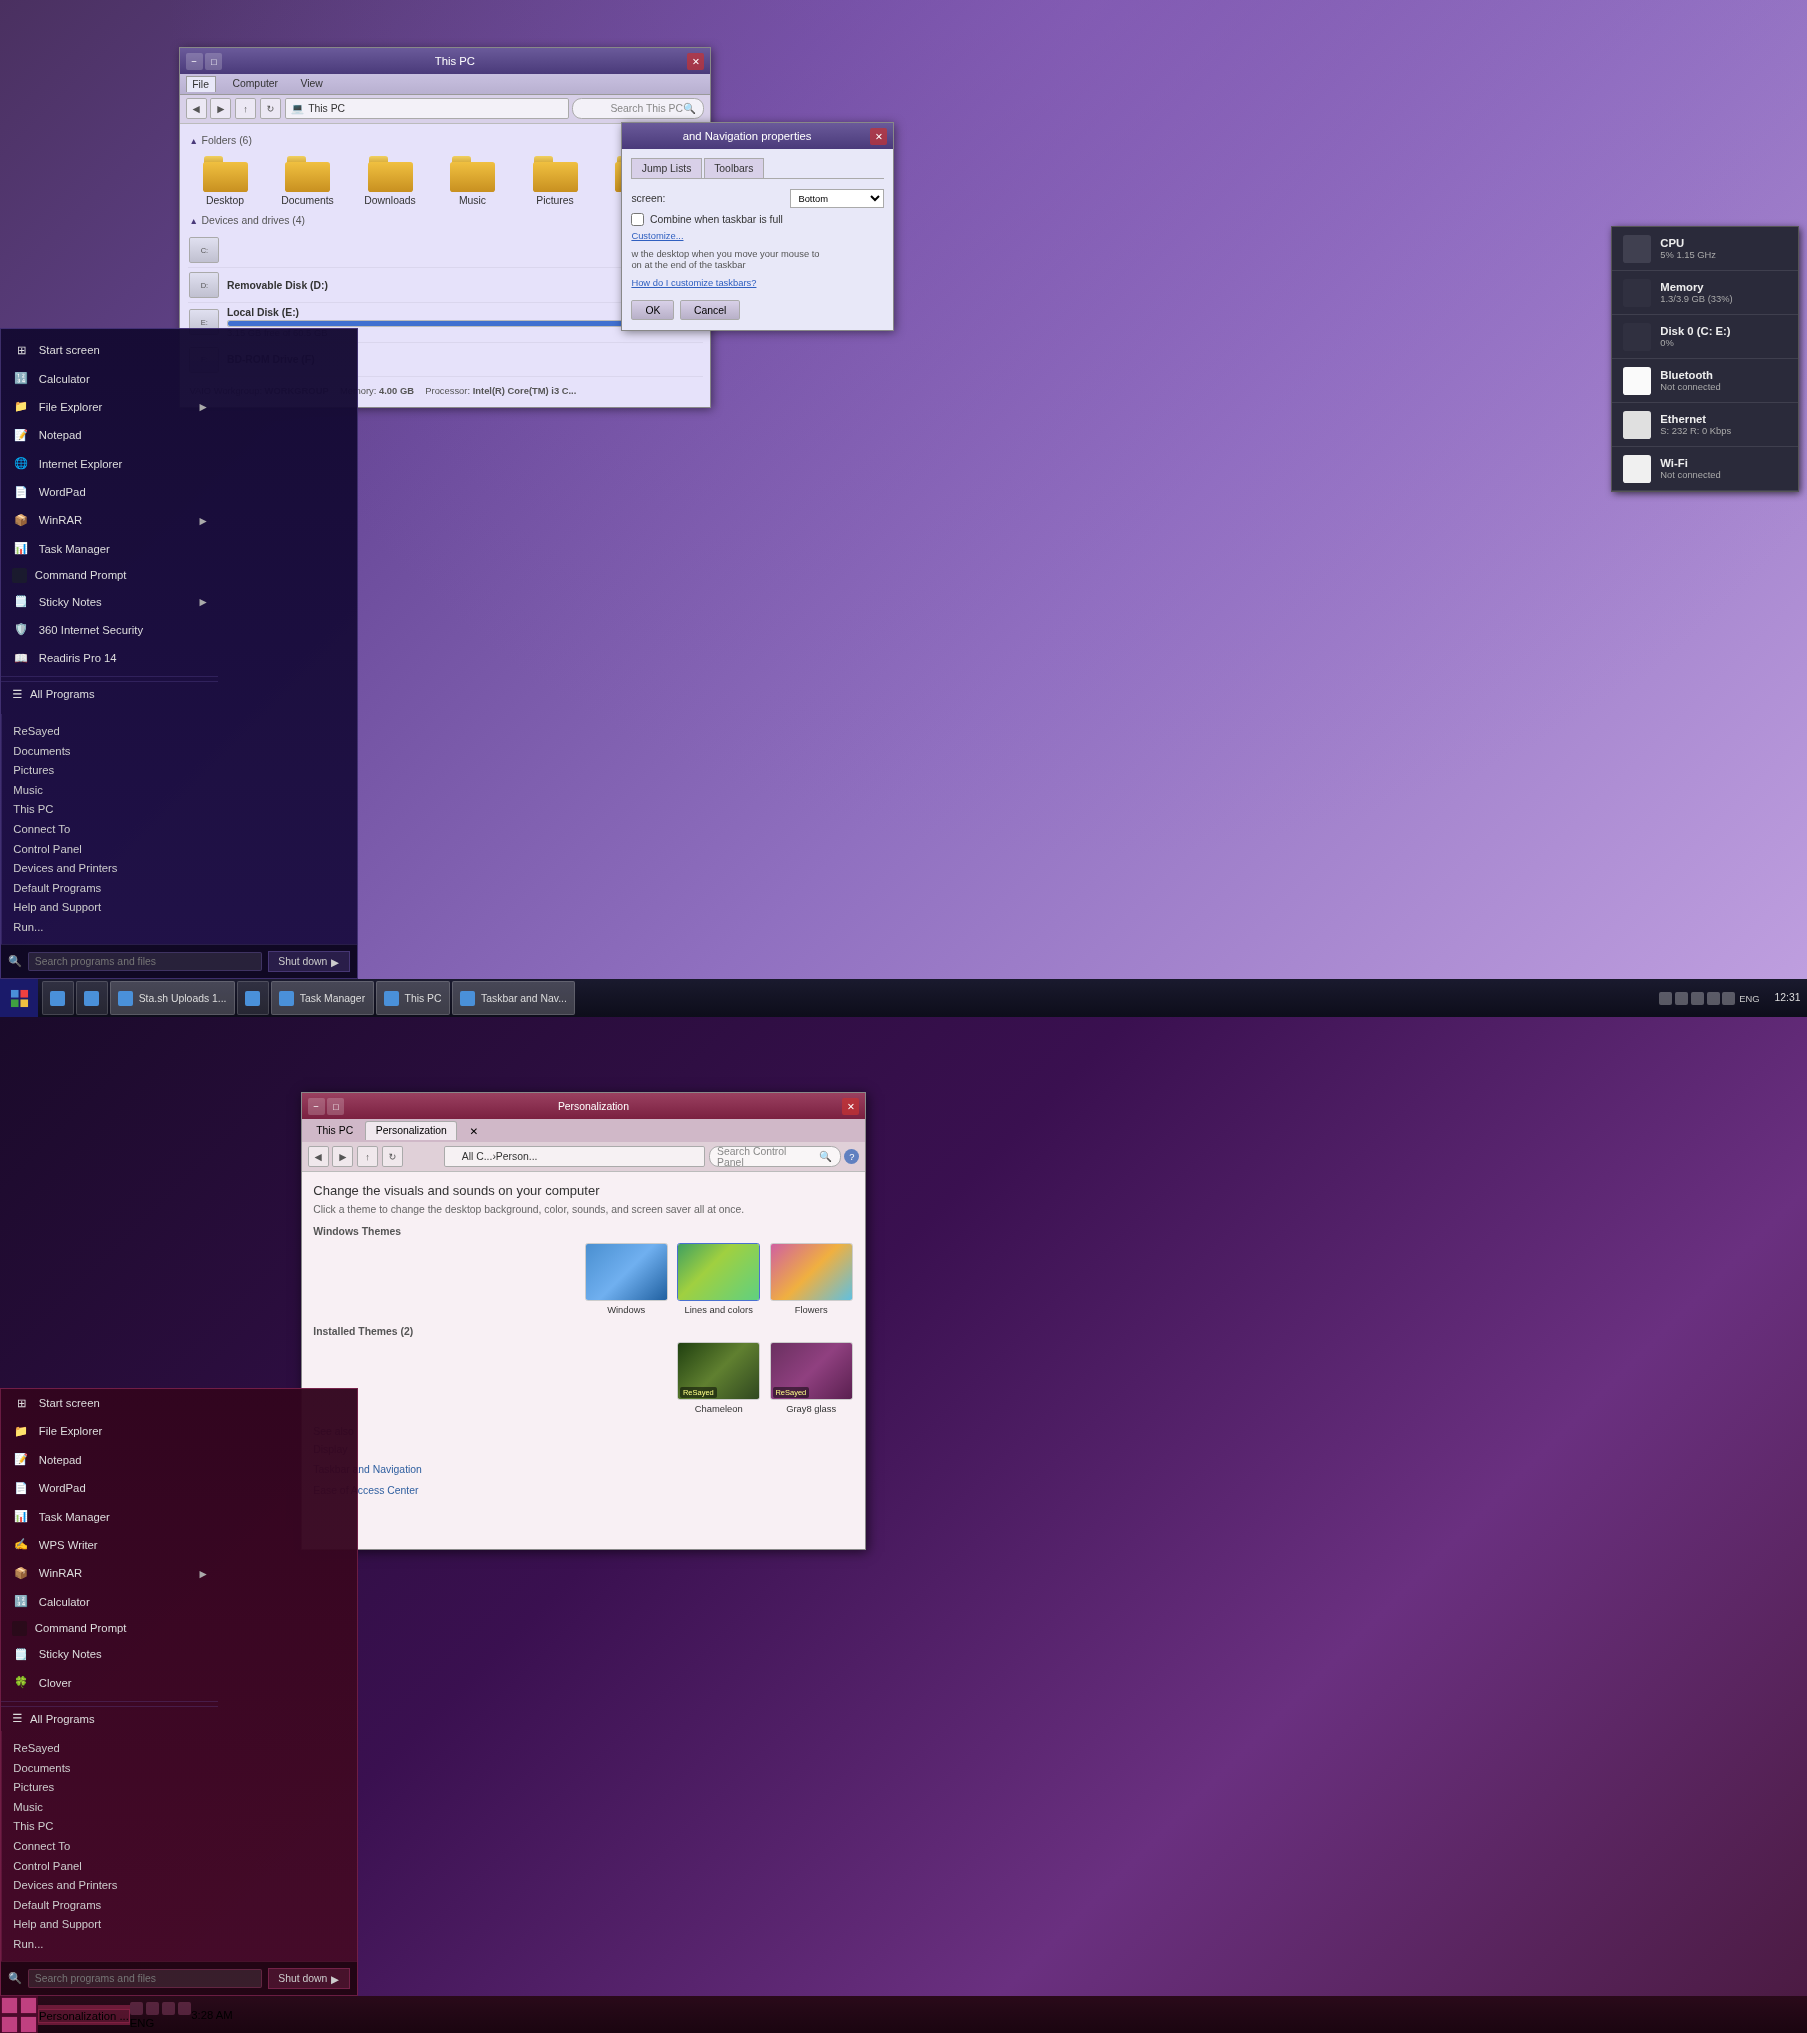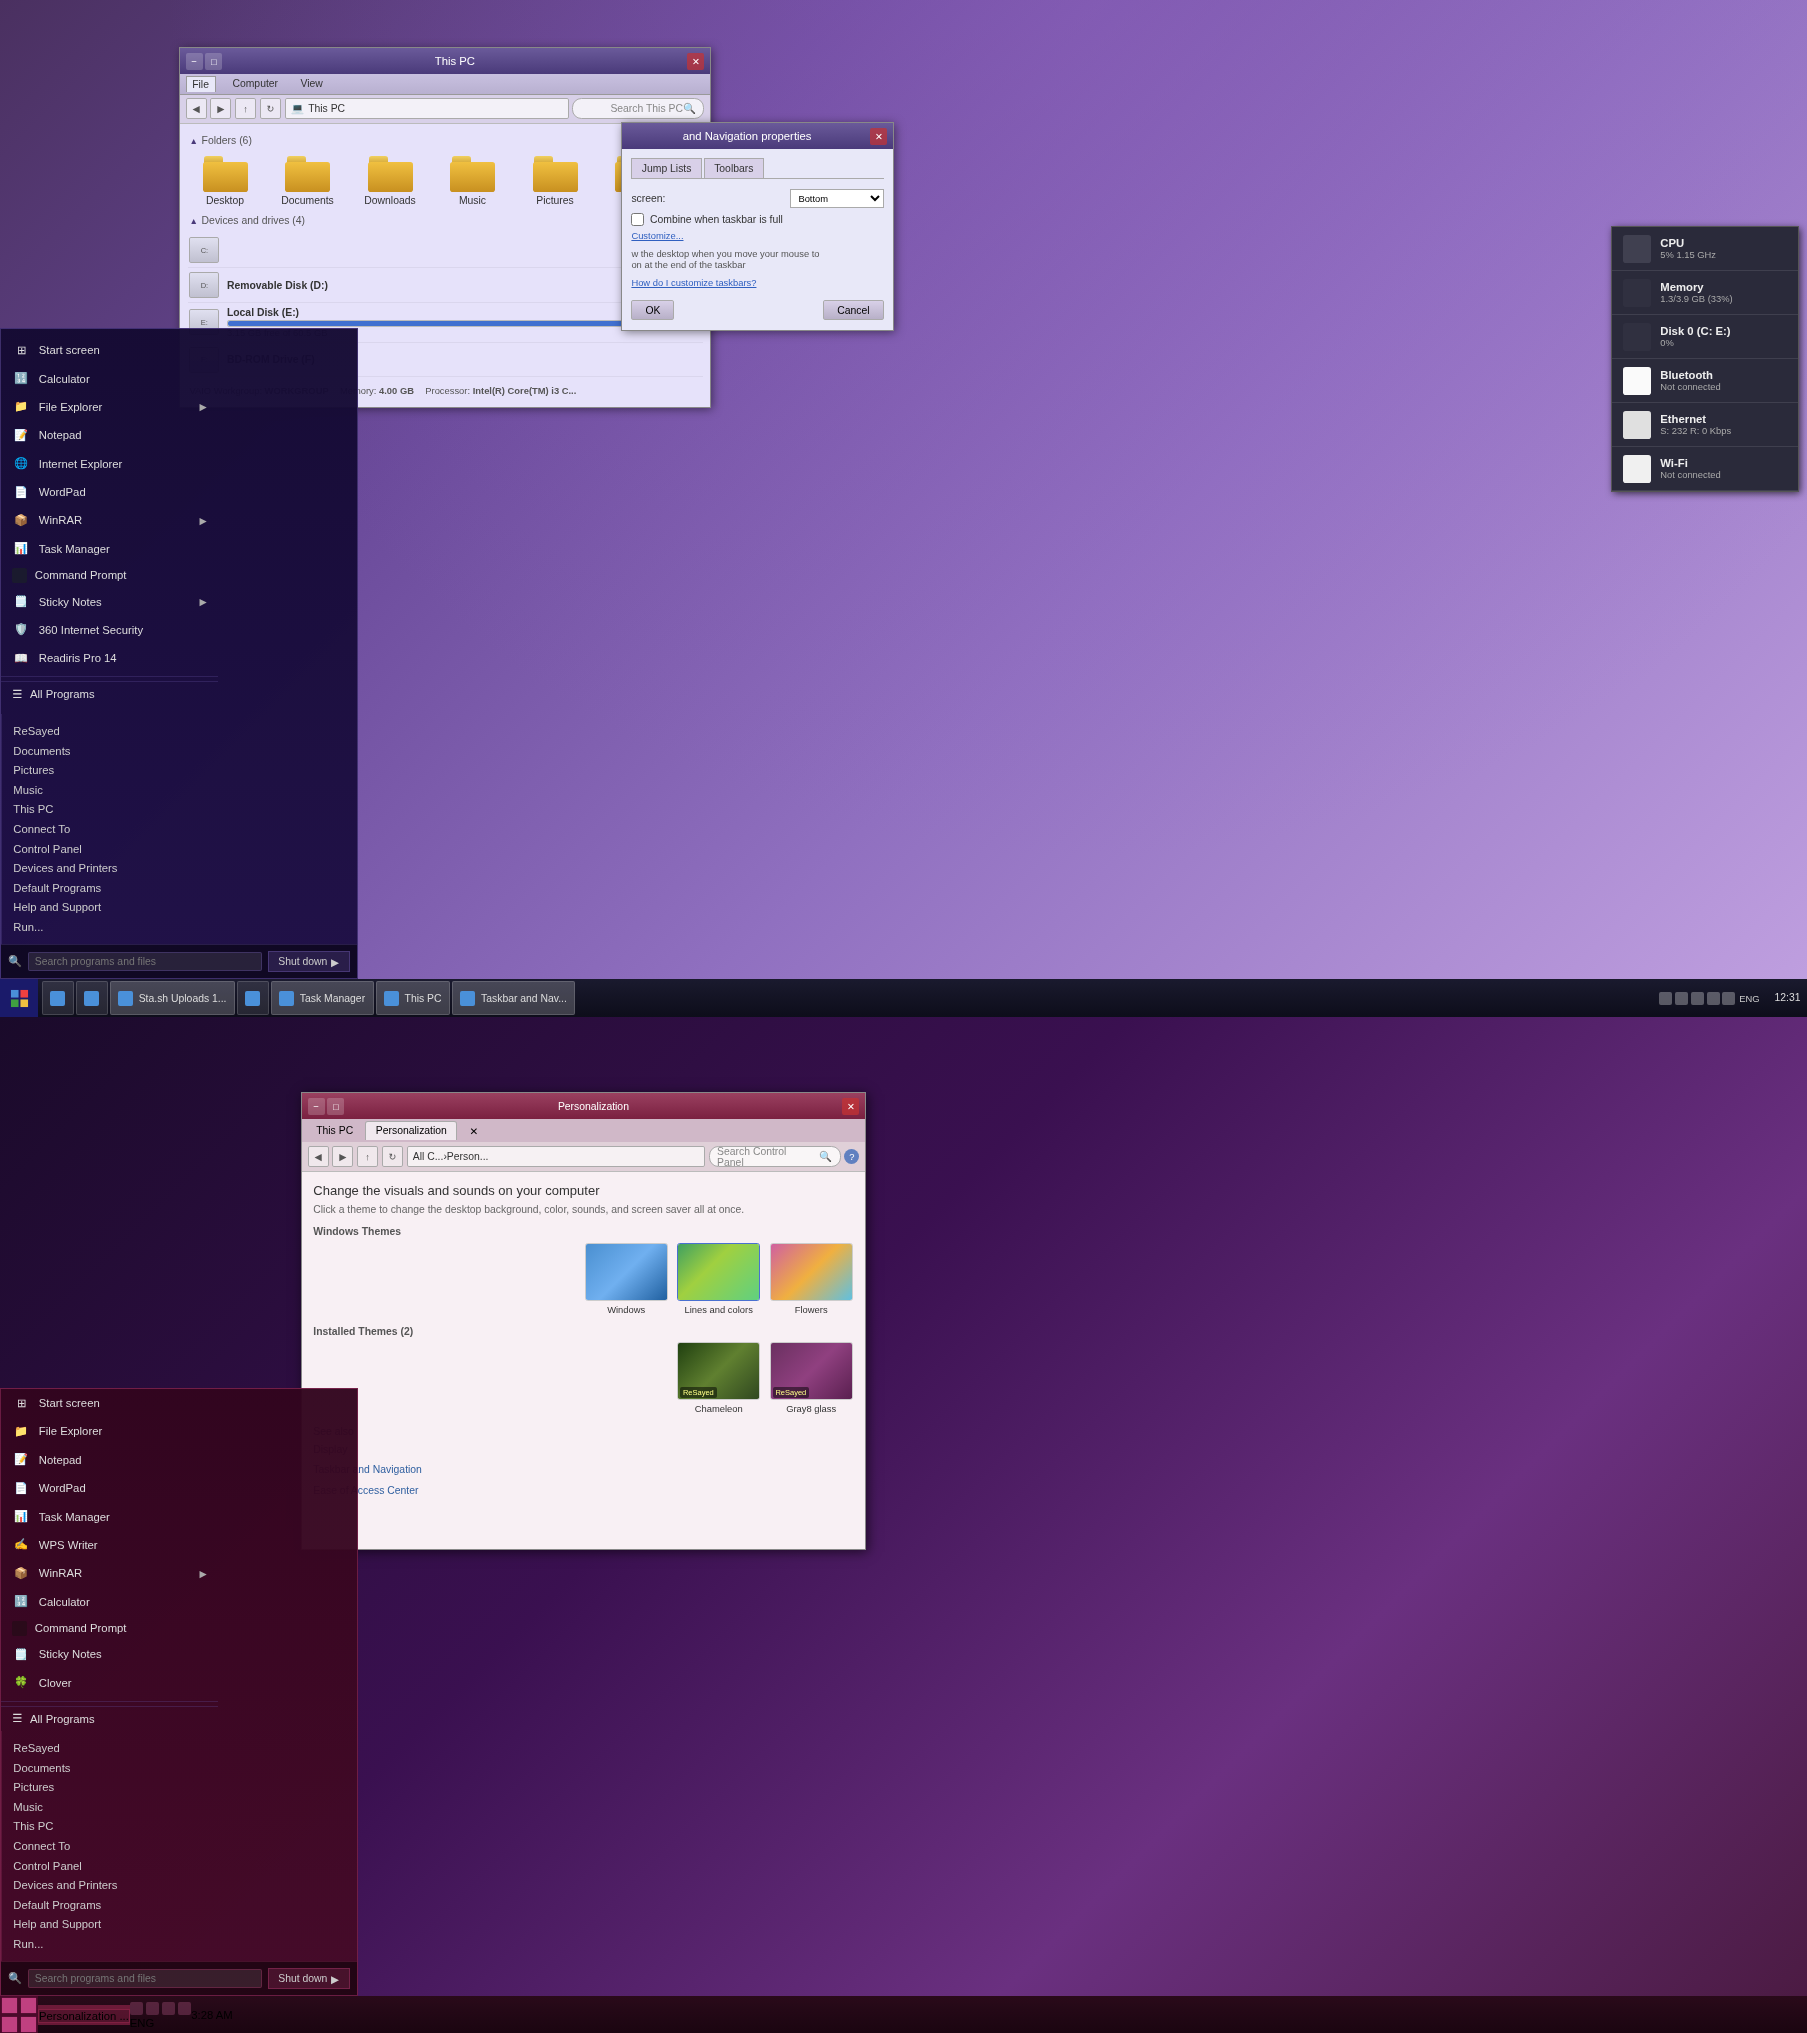--- a/index.html
+++ b/index.html
@@ -349,21 +349,21 @@
     .props-link {
       color: #3060c0; cursor: pointer; font-size: 9.4px;
       padding: 2.8px 0;
       text-decoration: underline;
     }
     .checkbox-row {
       display: flex; align-items: center; gap: 5.6px;
       padding: 1.9px 0; font-size: 10.4px; color: #333;
     }
     .props-btn-row {
-      display: flex; justify-content: space-between; gap: 5.6px;
+      display: flex; justify-content: flex-start; gap: 5.6px;
       margin-top: 9.4px;
     }
     .props-btn {
       padding: 3.8px 13px;
       background: linear-gradient(to bottom, #d8d0e8, #b8b0c8);
       border: 0.9px solid #aaa;
       cursor: pointer;
       font-size: 10.4px;
       border-radius: 1.9px;
     }
@@ -467,23 +467,23 @@
       background: #e0d0d8;
       padding: 3.8px 5.6px;
       display: flex; align-items: center; gap: 3.8px;
       border-bottom: 0.9px solid #bbb;
     }
     .person-address {
       flex: 1; height: 21px;
       background: rgba(255,255,255,0.7);
       border: 0.9px solid #aaa;
       border-radius: 1.9px;
-      padding: 0 5px;
+      padding: 0 17px;
       font-size: 10.4px; color: #333;
-      display: flex; align-items: center;
+      display: flex; align-items: center; margin-left: 37px;
     }
     .person-search {
       width: 132px; height: 21px;
       background: rgba(255,255,255,0.8);
       border: 0.9px solid #aaa;
       border-radius: 9.4px;
       padding: 0 7.5px;
       font-size: 10.4px; color: #888;
       display: flex; align-items: center; gap: 20px;
     }

